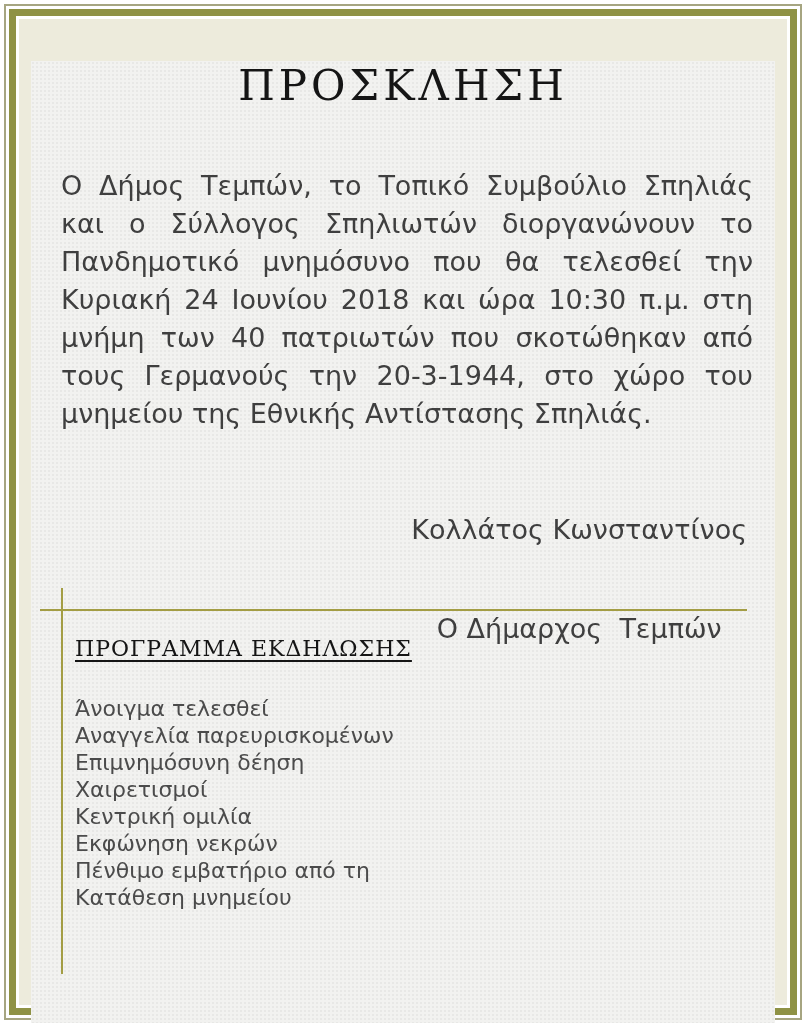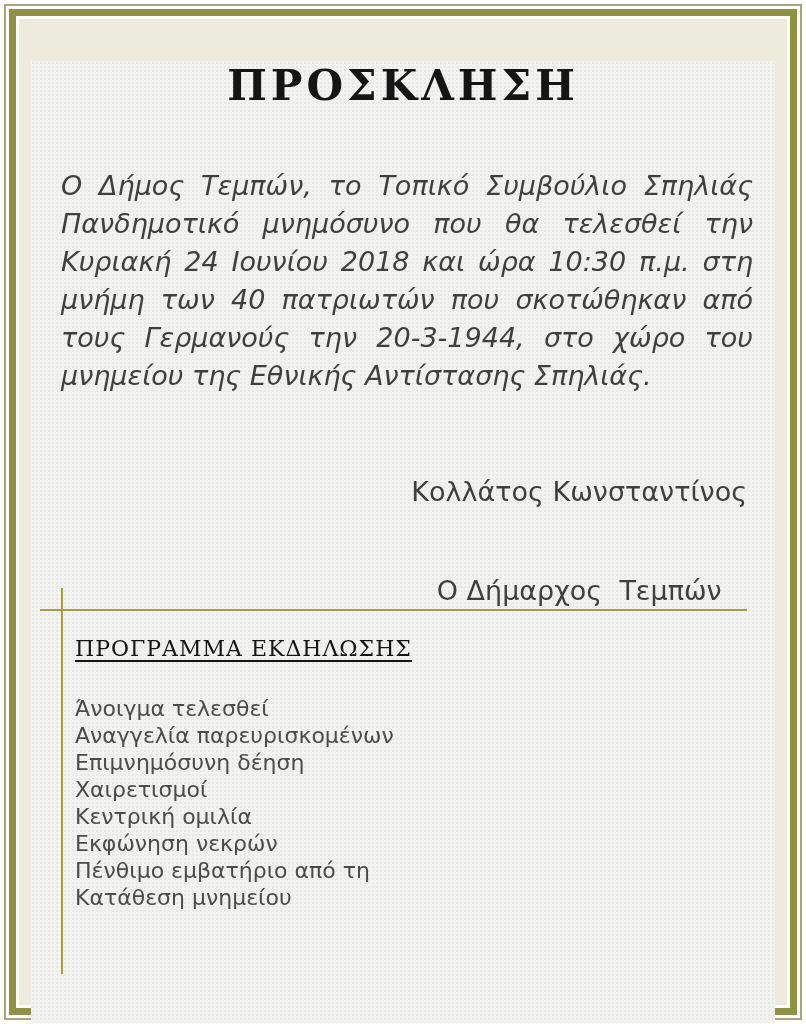--- a/index.html
+++ b/index.html
@@ -32,34 +32,34 @@
     width:100%; height:100%;
     background-color:#f2f2f0;
     background-image:radial-gradient(circle, #e8e8e6 0.8px, transparent 0.9px);
     background-size:4px 4px;
   }
 
   .title {
     margin-top:30px;
     text-align:center;
     font-family:"DejaVu Serif","Liberation Serif",serif;
-    font-weight:bold;
+    font-weight:normal;
     font-size:42px;
     letter-spacing:4px;
     color:#151515;
   }
 
   .body-text {
     margin:57px auto 0 30px;
     width:692px;
     font-size:27px;
     line-height:38px;
     color:#3f3f3f;
   }
-  .jline { text-align:justify; text-align-last:justify;font-style:italic; }
+  .jline { text-align:justify; text-align-last:justify; }
   .jline.last { text-align:right; text-align-last:left; }
 
   .signature {
     margin:14px 28px 0 auto;
     width:fit-content;
     text-align:center;
     font-size:27px;
     line-height:33px;
     color:#3f3f3f;
     white-space:pre;
@@ -106,20 +106,21 @@
 
   <div class="frame-thin">
     <div class="frame-band">
       <div class="frame-mat">
         <div class="paper">
 
           <h1 class="title">ΠΡΟΣΚΛΗΣΗ</h1>
 
           <div class="body-text">
             <div class="jline">Ο Δήμος Τεμπών, το Τοπικό Συμβούλιο Σπηλιάς</div>
+            <div class="jline">και ο Σύλλογος Σπηλιωτών διοργανώνουν το</div>
             <div class="jline">Πανδημοτικό μνημόσυνο που θα τελεσθεί την</div>
             <div class="jline">Κυριακή 24 Ιουνίου  2018 και ώρα 10:30 π.μ. στη</div>
             <div class="jline">μνήμη των 40 πατριωτών που σκοτώθηκαν από</div>
             <div class="jline">τους Γερμανούς την 20-3-1944, στο χώρο του</div>
             <div class="jline last">μνημείου της Εθνικής Αντίστασης Σπηλιάς.</div>
           </div>
 
           <div class="signature">
             <div>Κολλάτος Κωνσταντίνος</div>
             <div>Ο Δήμαρχος  Τεμπών</div>

